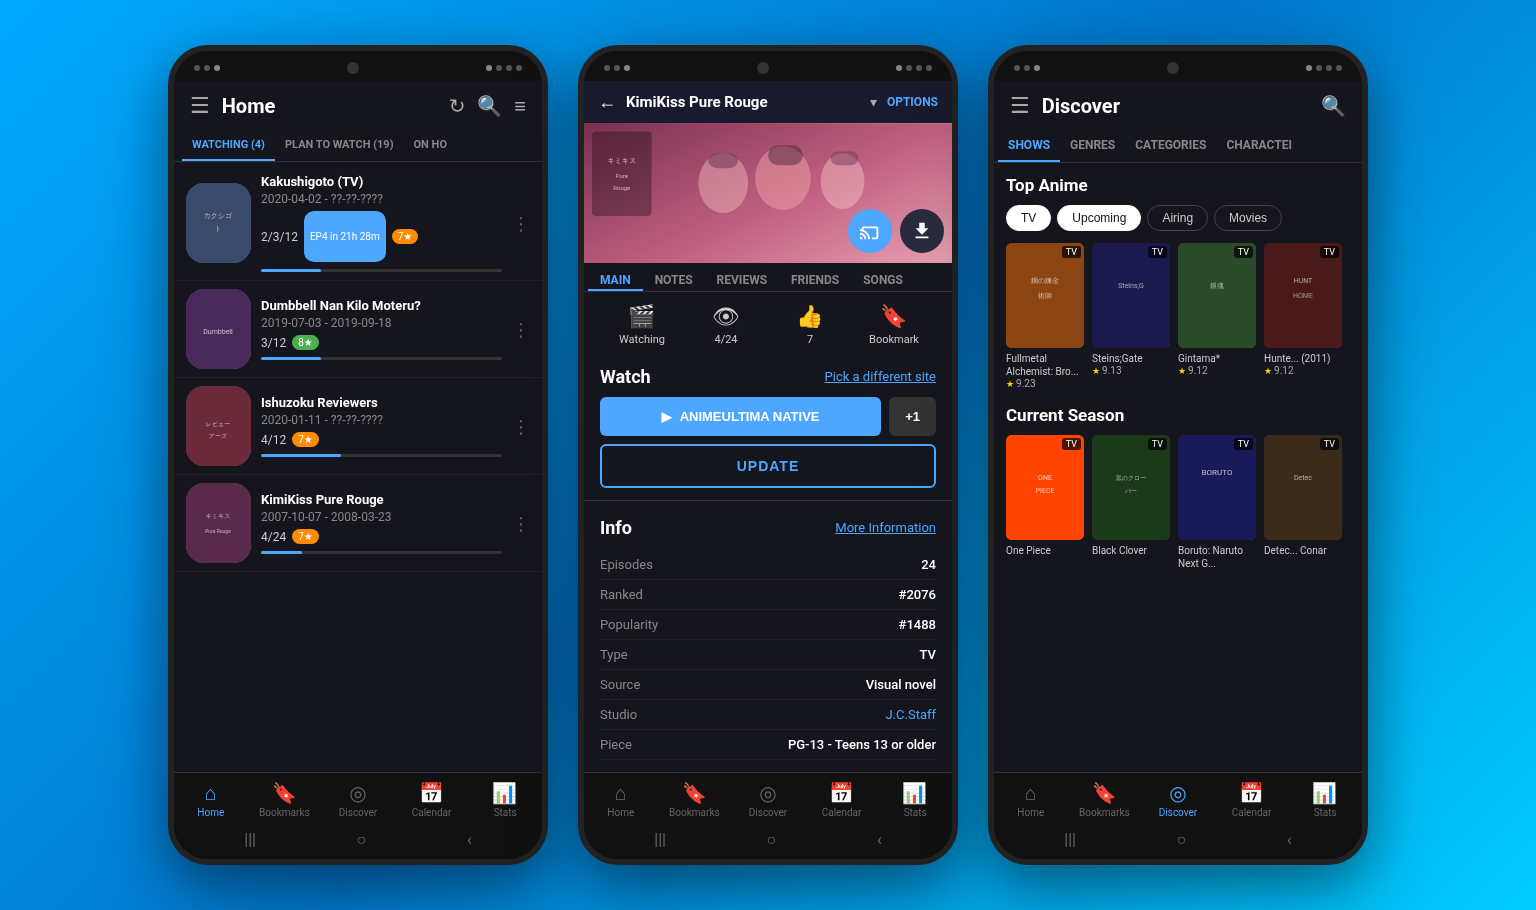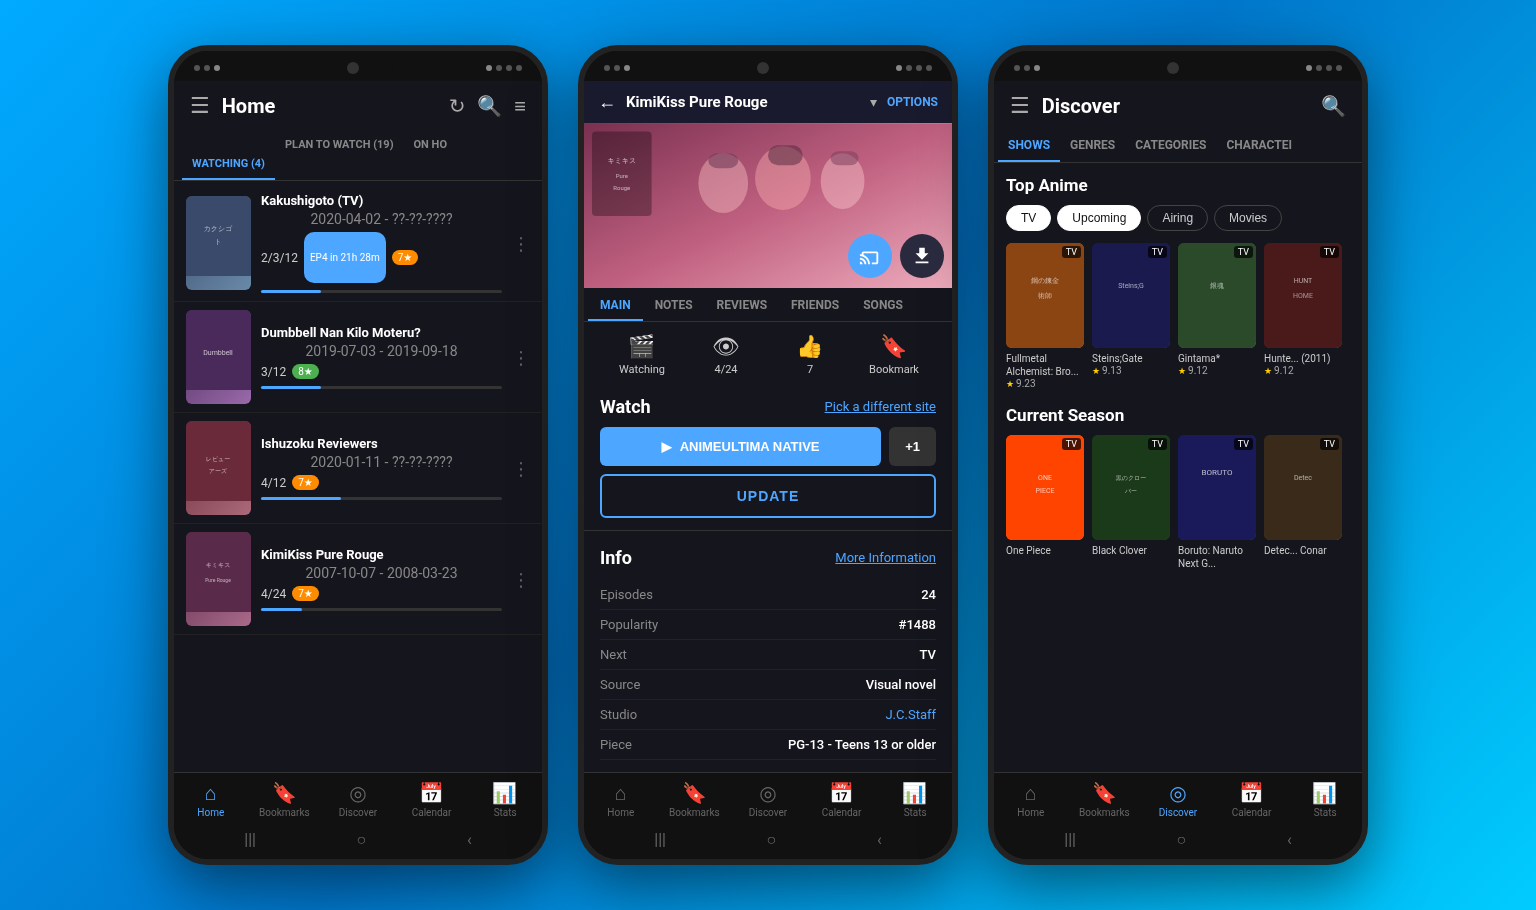--- a/index.html
+++ b/index.html
@@ -93,62 +93,60 @@
       padding: 8px 10px;
       font-size: 11px;
       font-weight: bold;
       color: #888;
       cursor: pointer;
       border-bottom: 2px solid transparent;
     }
     .watch-tab.active {
       color: #4da6ff;
       border-bottom: 2px solid #4da6ff;
-      margin-top: 19px;
     }
 
     
     .anime-list {
       flex: 1;
       overflow-y: auto;
       padding: 4px 0;
     }
     .anime-item {
       display: flex;
       align-items: center;
       padding: 8px 12px;
       gap: 10px;
       border-bottom: 1px solid #222;
     }
     .anime-thumb {
       width: 65px;
-      height: 94px;
-      border-radius: 6px;
+      height: 80px;
+      border-radius: 18px;
       object-fit: cover;
       flex-shrink: 0;
       display: flex;
-      align-items: flex-start;
+      align-items: flex-end;
       justify-content: center;
       overflow: hidden;
     }
     .anime-info {
       flex: 1;
       display: flex;
       flex-direction: column;
       gap: 3px;
     }
     .anime-title {
       color: #fff;
       font-size: 13px;
       font-weight: bold;
     }
     .anime-dates {
       color: #888;
-      font-size: 14px;
-      text-align: center;
+      font-size: 12px;
     }
     .anime-progress-row {
       display: flex;
       align-items: center;
       gap: 6px;
       margin-top: 2px;
     }
     .anime-ep-count {
       color: #ccc;
       font-size: 12px;
@@ -785,25 +783,29 @@
     <div class="info-section">
       <div class="info-header">
         <span class="info-title">Info</span>
         <span class="more-info-link">More Information</span>
       </div>
       <div class="info-row">
         <span class="info-label">Episodes</span>
         <span class="info-value">24</span>
       </div>
       <div class="info-row">
+        <span class="info-label">Ranked</span>
+        <span class="info-value">#2076</span>
+      </div>
+      <div class="info-row">
         <span class="info-label">Popularity</span>
         <span class="info-value">#1488</span>
       </div>
       <div class="info-row">
-        <span class="info-label">Next</span>
+        <span class="info-label">Type</span>
         <span class="info-value">TV</span>
       </div>
       <div class="info-row">
         <span class="info-label">Source</span>
         <span class="info-value">Visual novel</span>
       </div>
       <div class="info-row">
         <span class="info-label">Studio</span>
         <span class="info-value-link">J.C.Staff</span>
       </div>

